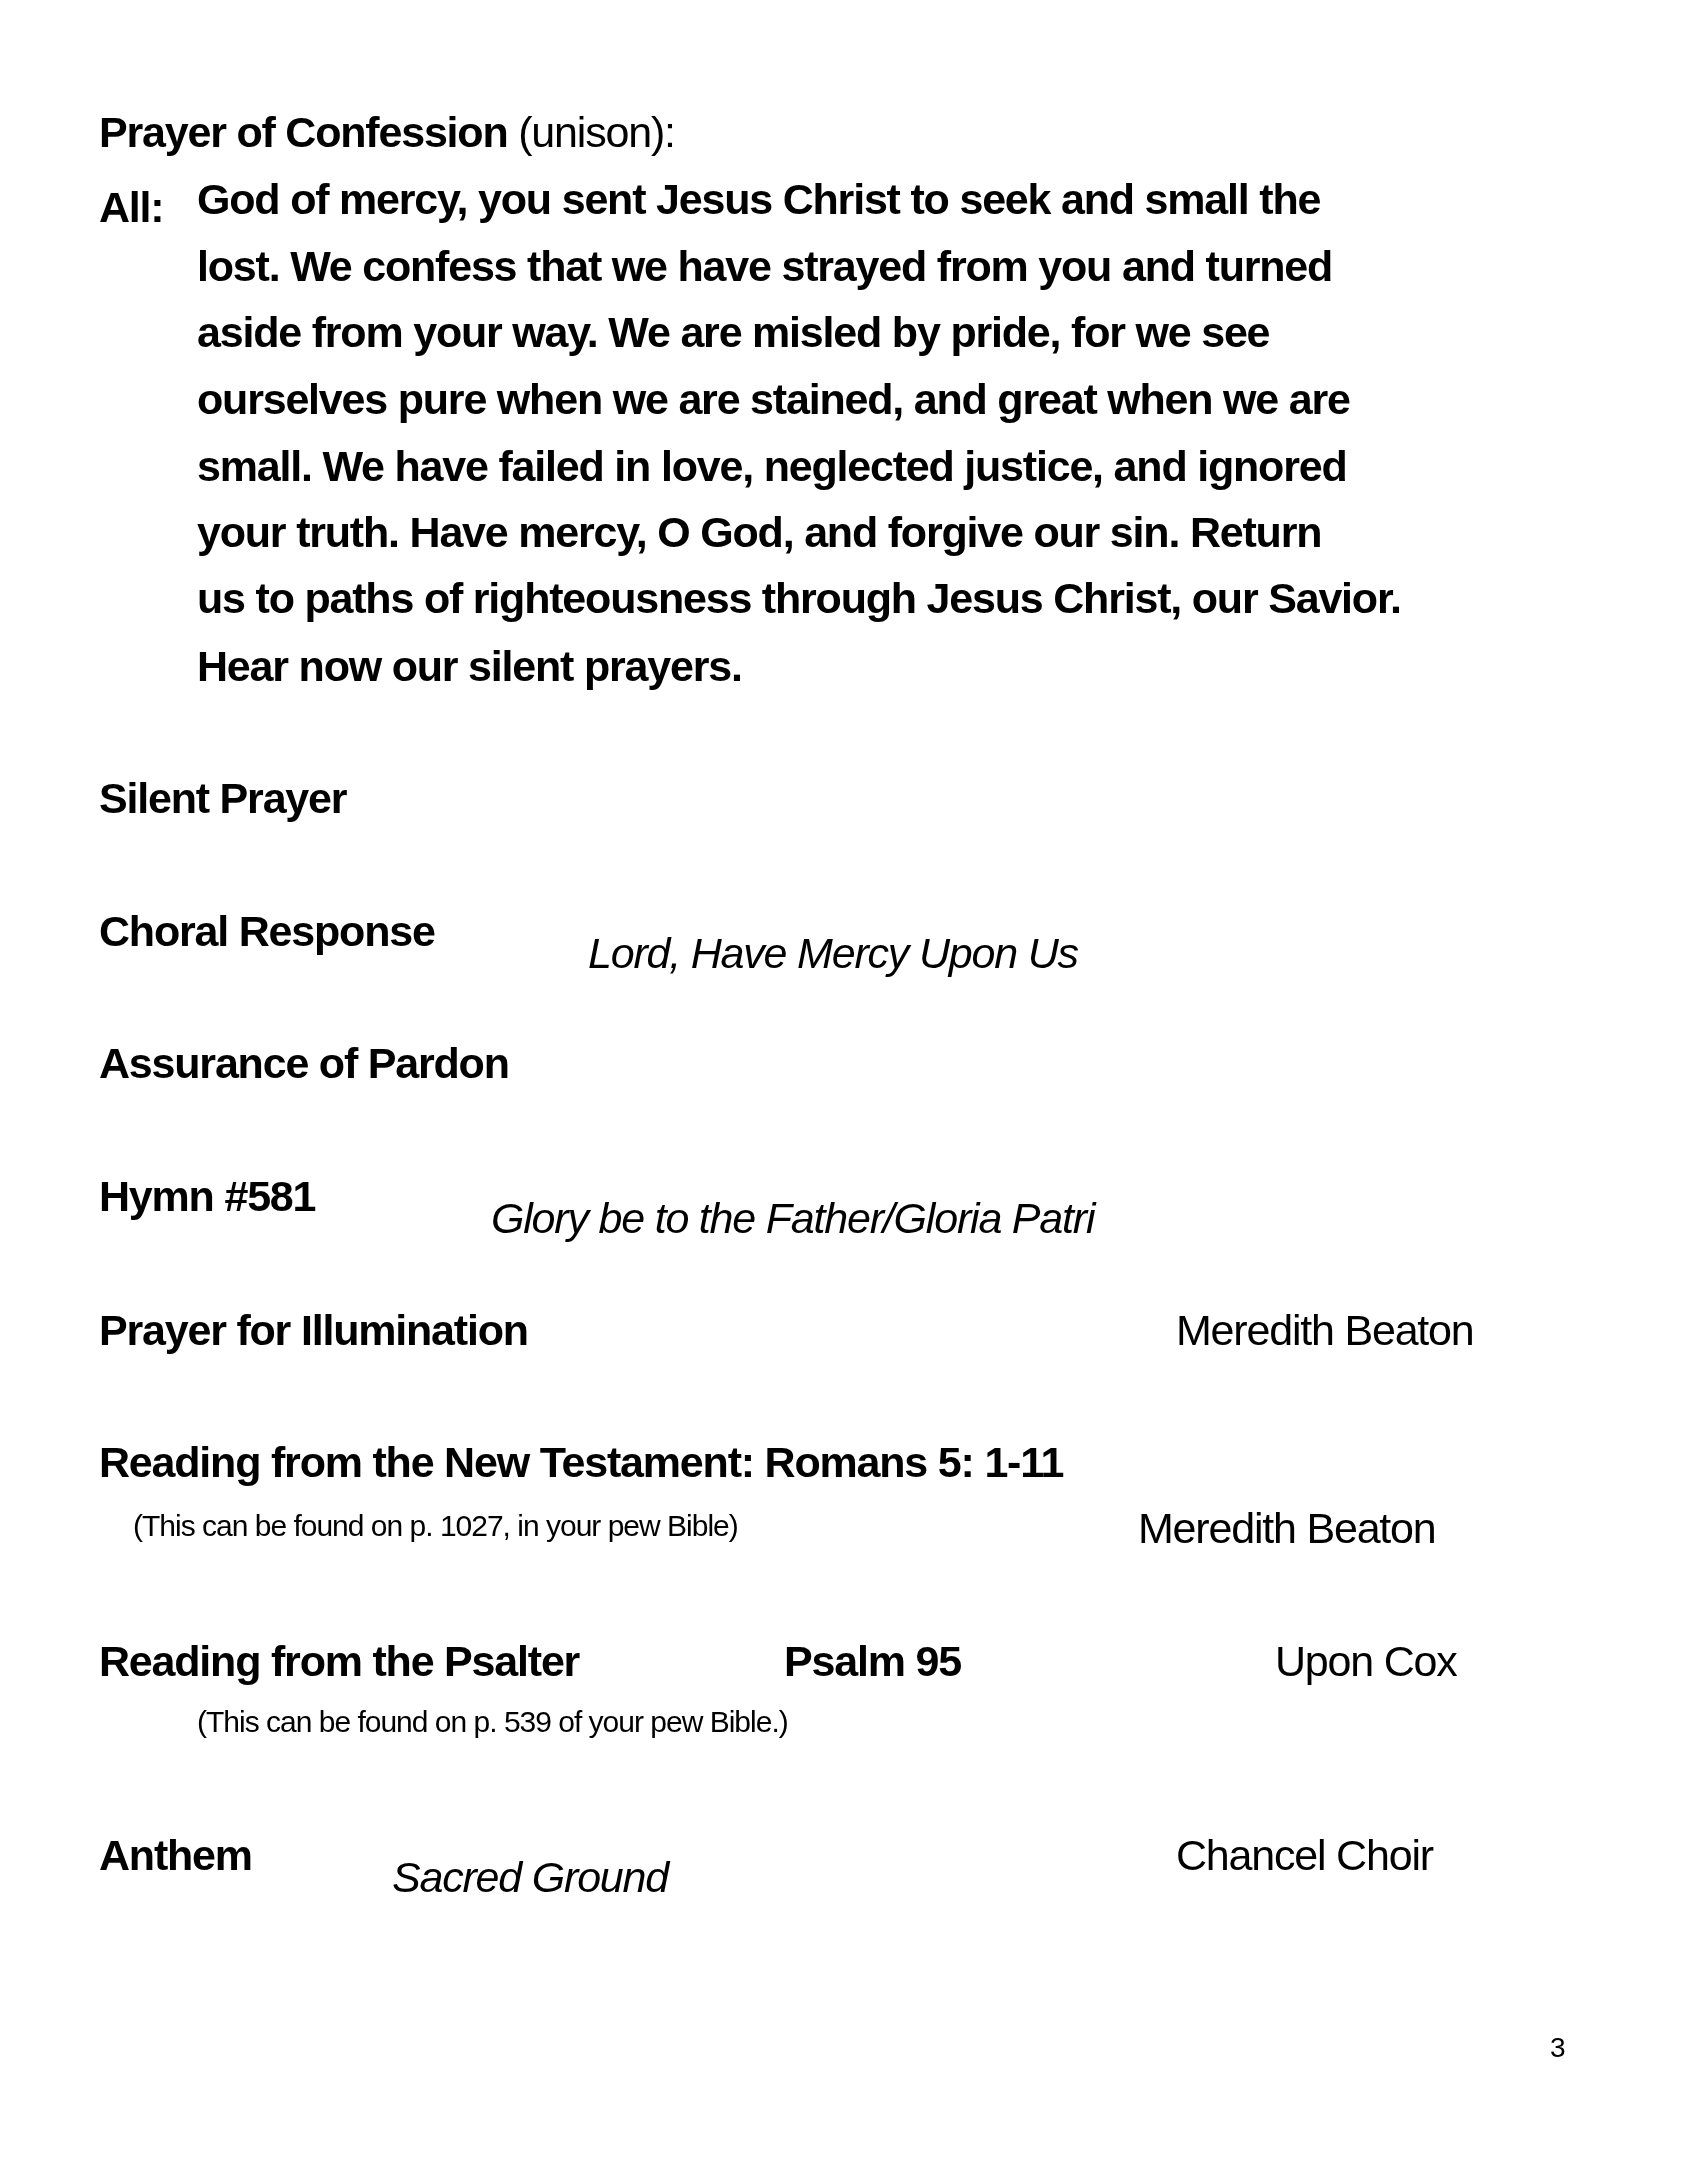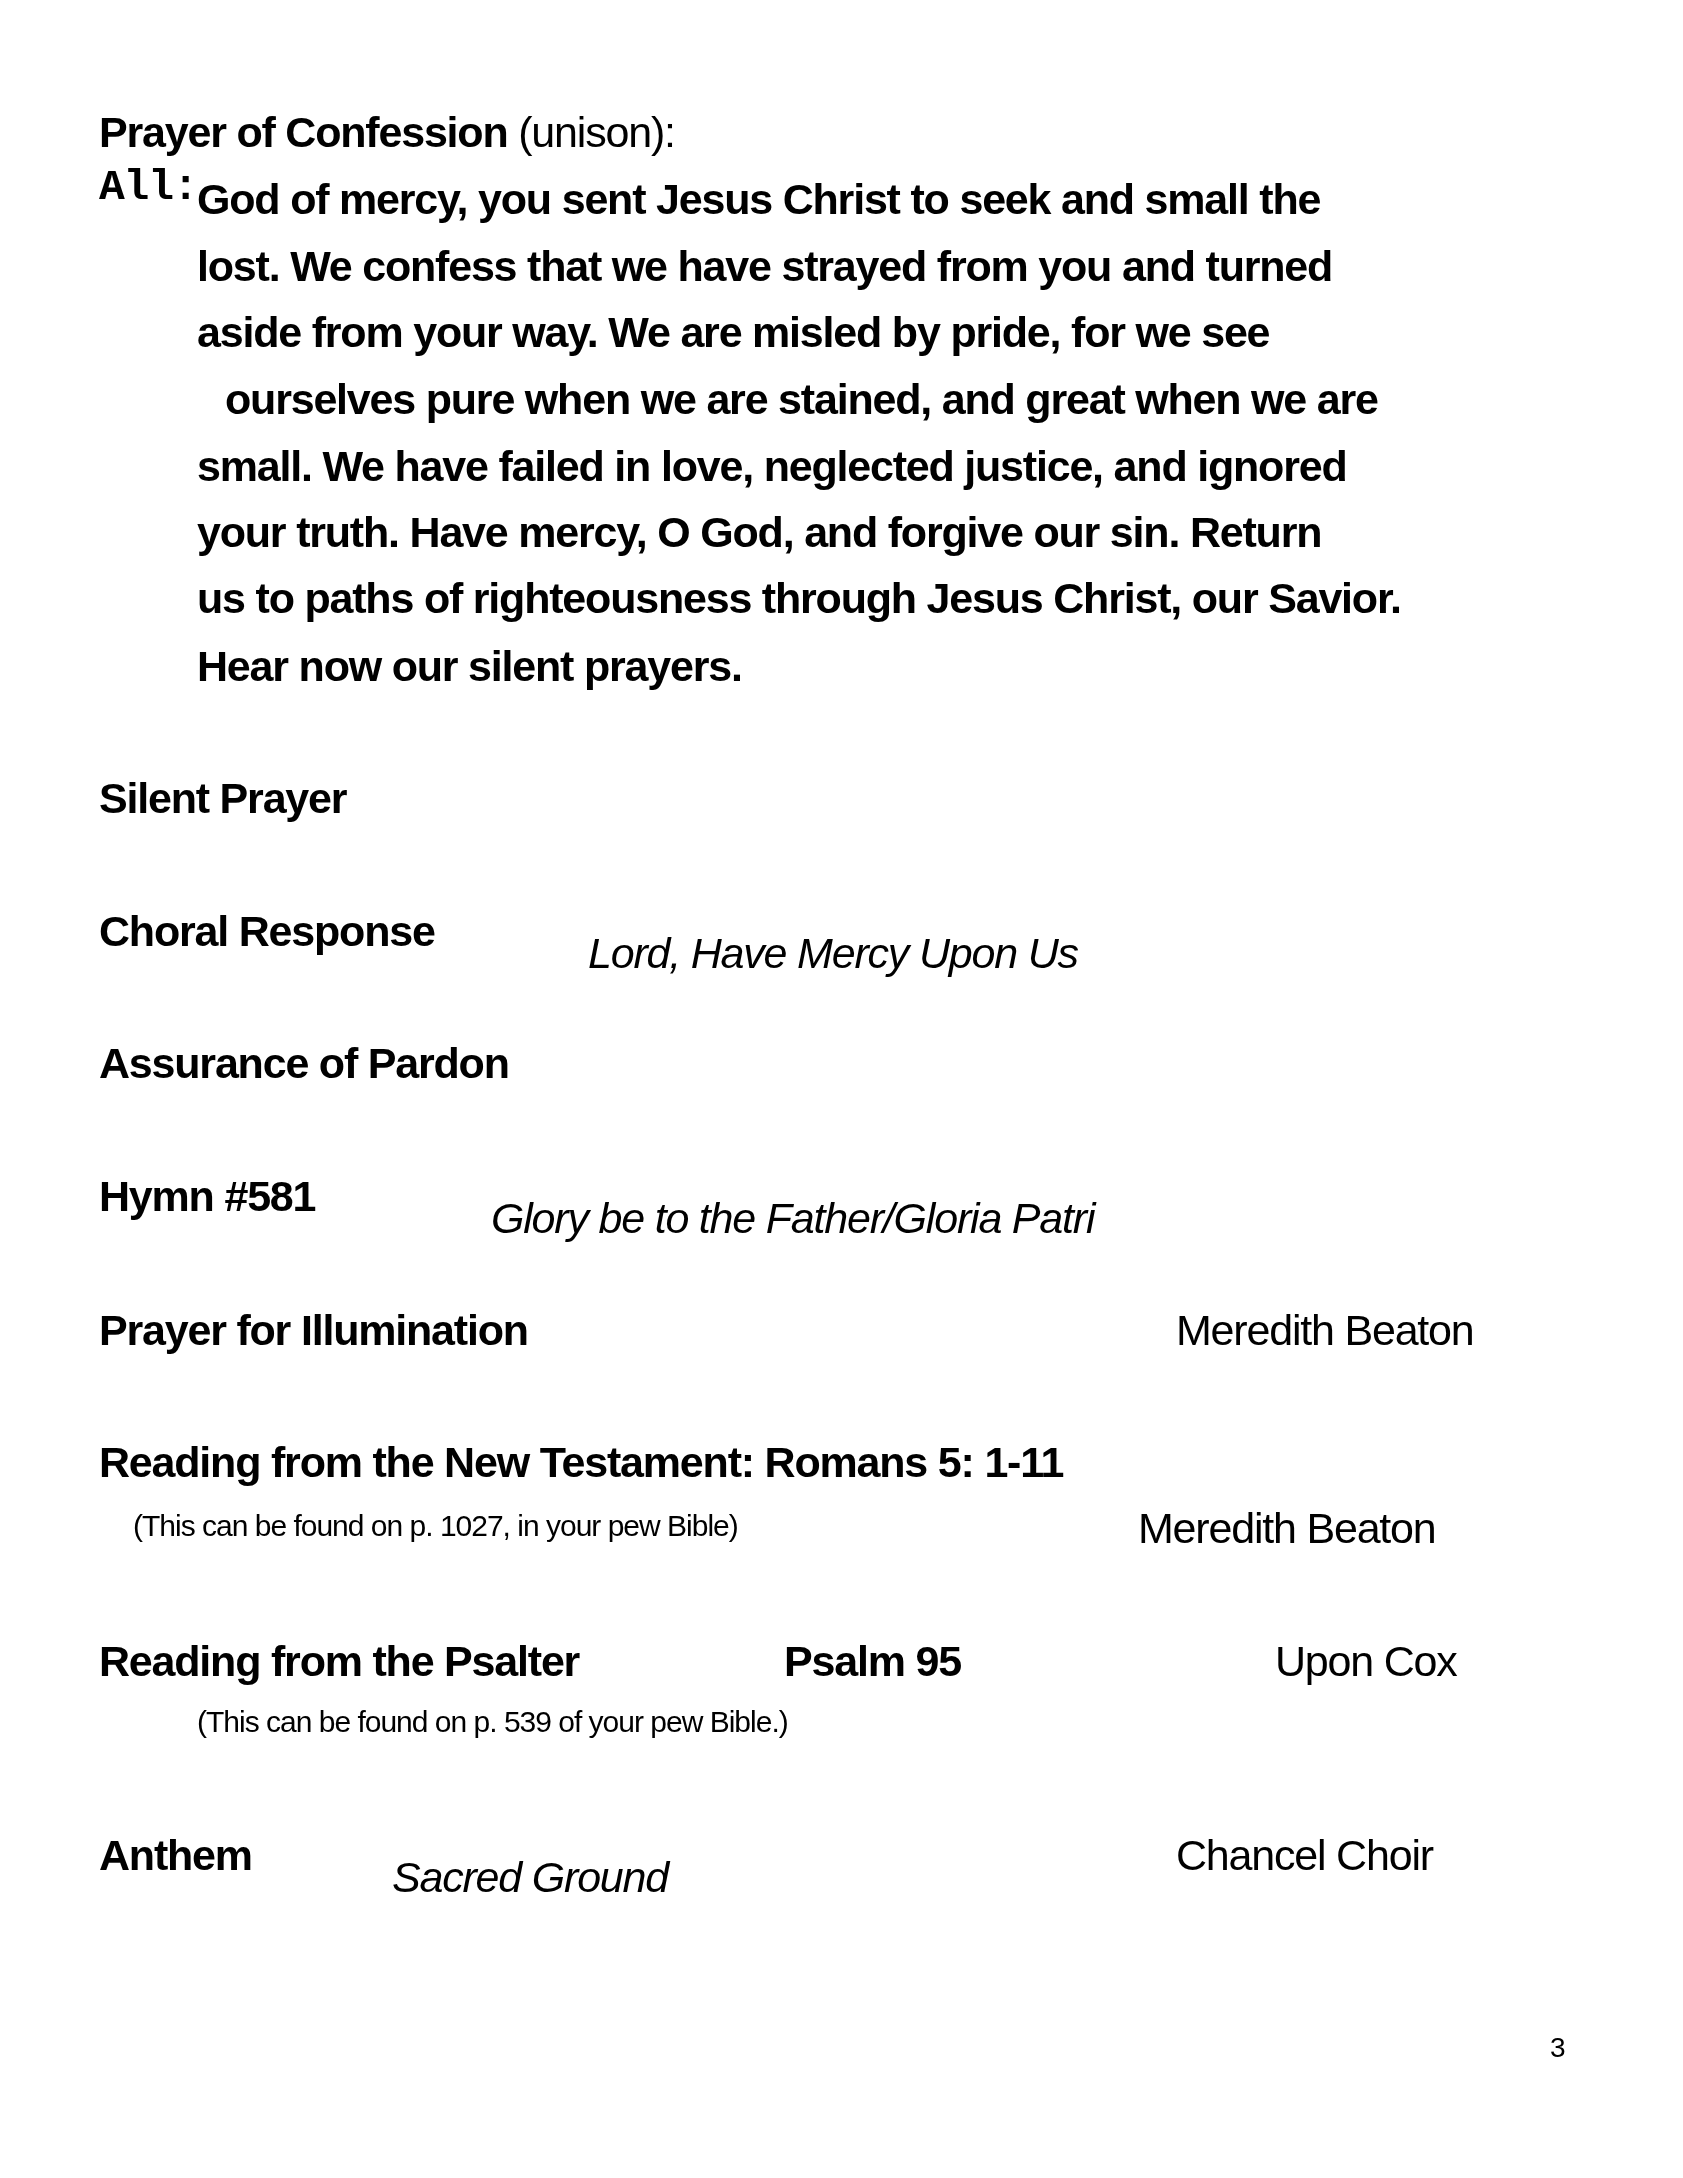--- a/index.html
+++ b/index.html
@@ -12,25 +12,25 @@
   .sm { font-size: 30px; letter-spacing: -1px; }
   .pg { font-size: 28px; letter-spacing: 0; }
 </style>
 </head>
 <body>
 
 <div>
 
   <div class="t b" style="left:99px; top:111px;"><span>Prayer of Confession</span><span class="n"> (unison):</span></div>
 
-  <div class="t b" style="left:99px; top:166px;font-family:Liberation Mono, monospace;">All:</div>
+  <div class="t b" style="left:99px; top:186px;">All:</div>
   <div class="t b" style="left:197px; top:178px;">God of mercy, you sent Jesus Christ to seek and small the</div>
   <div class="t b" style="left:197px; top:245px;">lost. We confess that we have strayed from you and turned</div>
   <div class="t b" style="left:197px; top:311px;">aside from your way. We are misled by pride, for we see</div>
-  <div class="t b" style="left:197px; top:378px;margin-left:28px;">ourselves pure when we are stained, and great when we are</div>
+  <div class="t b" style="left:197px; top:378px;">ourselves pure when we are stained, and great when we are</div>
   <div class="t b" style="left:197px; top:445px;">small. We have failed in love, neglected justice, and ignored</div>
   <div class="t b" style="left:197px; top:511px;">your truth. Have mercy, O God, and forgive our sin. Return</div>
   <div class="t b" style="left:197px; top:577px;">us to paths of righteousness through Jesus Christ, our Savior.</div>
   <div class="t b" style="left:197px; top:645px;">Hear now our silent prayers.</div>
 
   <div class="t b" style="left:99px; top:777px;">Silent Prayer</div>
 
   <div class="t b" style="left:99px; top:910px;">Choral Response</div>
   <div class="t i" style="left:588px; top:910px;">Lord, Have Mercy Upon Us</div>
 

